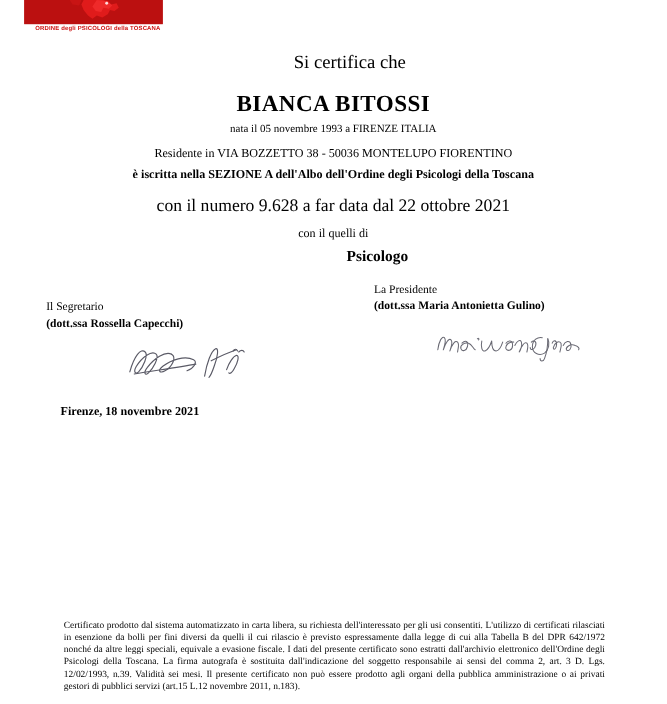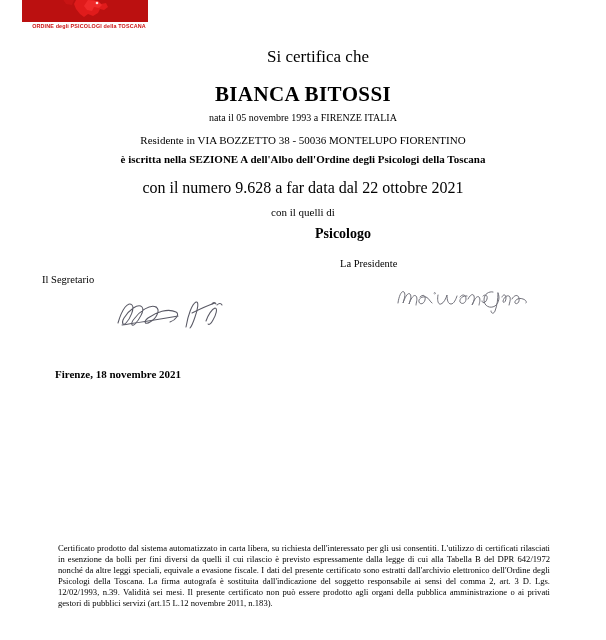--- a/index.html
+++ b/index.html
@@ -104,21 +104,21 @@
     top: 368px;
     font-size: 11px;
     font-weight: bold;
     white-space: nowrap;
   }
 
   
   .footer-note {
     position: absolute;
     left: 58px;
-    top: 543px;
+    top: 563px;
     width: 492px;
     font-size: 8.6px;
     line-height: 11.1px;
     text-align: justify;
     text-justify: inter-word;
   }
 </style>
 </head>
 <body>
 
@@ -149,38 +149,40 @@
 
   <div class="line l-number">con il numero 9.628 a far data dal  22 ottobre 2021</div>
 
   <div class="line l-titolo-lbl">con il quelli di</div>
 
   <div class="line l-titolo-val">Psicologo</div>
 </div>
 
 <div class="sig-block sig-left">
   <div class="sig-role">Il Segretario</div>
+  <div class="sig-person">(dott.ssa Rossella Capecchi)</div>
   <div class="sig-scribble">
     <svg width="140" height="42" viewBox="0 0 140 42" xmlns="http://www.w3.org/2000/svg" aria-hidden="true">
       <g fill="none" stroke="#5a5a66" stroke-width="1.05" stroke-linecap="round" stroke-linejoin="round">
         <path d="M6 32 C10 18, 16 10, 20 14 C23 17, 18 28, 14 32 C11 35, 9 32, 12 27 C17 19, 26 12, 30 16 C33 19, 27 29, 23 33 C20 36, 18 33, 22 28 C28 20, 38 13, 44 16"></path>
         <path d="M44 16 C49 19, 44 28, 38 31 C33 34, 31 31, 36 27 C44 21, 56 17, 64 21 C68 23, 64 29, 58 31"></path>
         <path d="M10 34 C28 31, 50 28, 66 25"></path>
         <path d="M74 36 C76 24, 80 13, 84 11 C87 10, 86 18, 83 26 C81 32, 79 36, 78 37"></path>
         <path d="M80 22 C88 18, 97 14, 103 12"></path>
         <path d="M94 30 C96 24, 100 18, 103 17 C106 17, 104 24, 101 29 C99 33, 97 34, 96 33"></path>
         <path d="M105 14 C107 12, 109 12, 110 14"></path>
         <path d="M100 13 C101 11, 103 11, 104 13"></path>
       </g>
     </svg>
   </div>
 </div>
 
 <div class="sig-block sig-right">
   <div class="sig-role">La Presidente</div>
+  <div class="sig-person">(dott.ssa Maria Antonietta Gulino)</div>
   <div class="sig-scribble">
     <svg width="150" height="42" viewBox="0 0 150 42" xmlns="http://www.w3.org/2000/svg" aria-hidden="true">
       <g fill="none" stroke="#6a6a74" stroke-width="0.95" stroke-linecap="round" stroke-linejoin="round">
         <path d="M8 28 C9 20, 12 15, 14 17 C16 19, 14 25, 13 28 C15 22, 18 17, 20 19 C22 21, 20 26, 19 29 C21 23, 24 19, 26 21 C28 23, 26 28, 26 30"></path>
         <path d="M30 22 C33 19, 36 20, 35 25 C34 29, 30 30, 29 27 C28 24, 32 21, 36 22 C39 23, 40 27, 42 28"></path>
         <path d="M44 18 C45 17, 46 18, 45 19"></path>
         <path d="M48 20 C47 25, 48 30, 51 29 C54 28, 56 23, 57 20 C57 25, 58 29, 61 29 C64 29, 66 24, 67 21"></path>
         <path d="M70 22 C72 19, 76 19, 76 24 C76 28, 72 30, 70 27 C69 24, 73 20, 77 21"></path>
         <path d="M78 24 C80 20, 83 18, 84 21 C85 24, 83 29, 82 30 C84 25, 87 20, 89 22 C91 24, 89 29, 89 30"></path>
         <path d="M93 21 C95 19, 98 20, 97 24 C96 28, 92 29, 92 26"></path>

